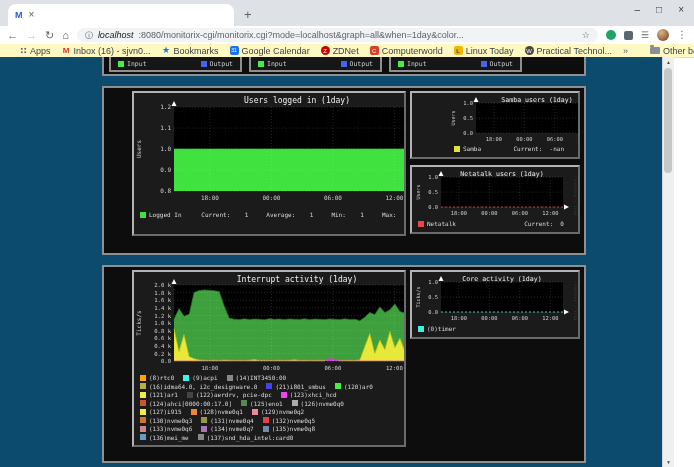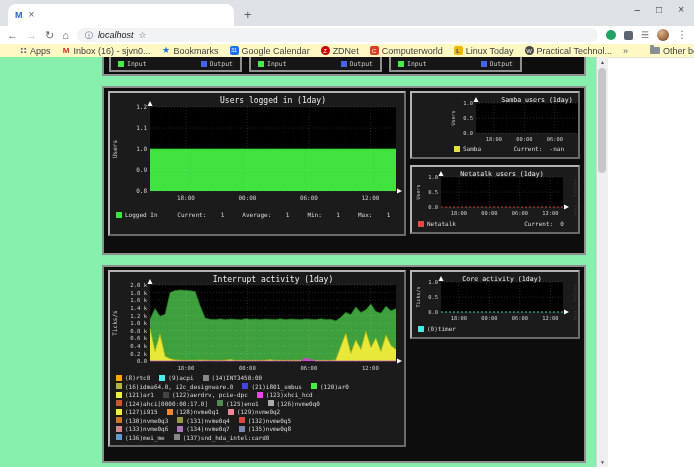--- a/index.html
+++ b/index.html
@@ -44,36 +44,36 @@
   .ic-zd{background:#cc0000;border-radius:50%;font-size:6px;}
   .ic-cw{background:#d64027;font-size:6px;}
   .ic-lt{background:#f2b705;color:#123f8c;font-weight:bold;font-size:6px;}
   .ic-wp{background:#464646;border-radius:50%;font-size:6px;}
   .bm-overflow{margin-left:auto;color:#5f6368;}
   .bm-sep{width:1px;height:9px;background:#dadce0;}
   .ic-folder{width:10px;height:7px;background:#8a8f97;border-radius:1px;position:relative;}
   .ic-folder::before{content:"";position:absolute;top:-2px;left:0;width:4px;height:2px;background:#8a8f97;
                      border-radius:1px 1px 0 0;}
   
-  .page{position:absolute;top:57px;left:0;width:608px;height:410px;background:#86efac;overflow:hidden;}
+  .page{position:absolute;top:57px;left:0;width:674px;height:410px;background:#0c4a6e;overflow:hidden;}
   .mono{font-family:"DejaVu Sans Mono",monospace;}
   .top-strip{position:absolute;left:102px;top:0;width:484px;height:19px;box-sizing:border-box;
              border-left:2px solid #8f8f8f;border-right:2px solid #8f8f8f;border-bottom:2px solid #8f8f8f;
              background:#0d0d0d;display:flex;gap:7px;padding:0 5px;align-items:flex-end;}
   .tsbox{width:133px;height:15px;box-sizing:border-box;border:2px solid #8f8f8f;border-top:none;
          background:#161616;display:flex;justify-content:space-between;align-items:center;
          padding:0 7px;font-size:6.5px;color:#ccc;margin-bottom:2px;}
   .tsl{display:flex;align-items:center;gap:3px;}
   .section{position:absolute;left:102px;width:484px;box-sizing:border-box;border:2px solid #8f8f8f;
            background:#0d0d0d;}
   .sec-users{top:29px;height:169px;}
   .sec-devices{top:208px;height:198px;}
   .sec-header{margin:2px;height:12px;background:#3d3d3d;border:1px solid #9a9a9a;display:flex;
               align-items:center;padding:0 4px;font-size:9px;font-weight:bold;color:#bcbc20;}
-  .sec-body{display:flex;gap:4px;padding:3px 4px;align-items:flex-start;}
+  .sec-body{display:flex;gap:4px;padding:3px 4px;align-items:flex-start;margin-left:24px;}
   .rcol{display:flex;flex-direction:column;gap:6px;}
   .gbox{box-sizing:border-box;border:2px solid;border-color:#b3b3b3 #6b6b6b #6b6b6b #b3b3b3;
         background:#1b1b1b;overflow:hidden;}
   .gb-users{width:302px;height:145px;}
   .gb-int{width:302px;height:177px;}
   .gb-sm{width:170px;height:68px;padding-left:36px;}
   .gb-sm2{width:170px;height:69px;}
   .glegend{padding:0 6px;color:#d8d8d8;font-size:6px;}
   .lrow{display:flex;align-items:center;gap:9px;line-height:7.5px;margin-top:1px;}
   .litem{display:flex;align-items:center;gap:3px;white-space:pre;}
@@ -106,20 +106,21 @@
   </div>
 
   <div class="toolbar">
     <span class="navbtn">←</span>
     <span class="navbtn dim">→</span>
     <span class="navbtn">↻</span>
     <span class="navbtn">⌂</span>
     <div class="addressbar">
       <span class="addr-info">ⓘ</span>
       <span class="addr-host">localhost</span>
+      <span class="addr-rest">:8080/monitorix-cgi/monitorix.cgi?mode=localhost&amp;graph=all&amp;when=1day&amp;color...</span>
       <span class="addr-star">☆</span>
     </div>
     <span class="ext-green"></span>
     <span class="ext-dark"></span>
     <span class="ext-list">☰</span>
     <span class="avatar"></span>
     <span class="menu-dots">⋮</span>
   </div>
 
   <div class="bookmarks">

